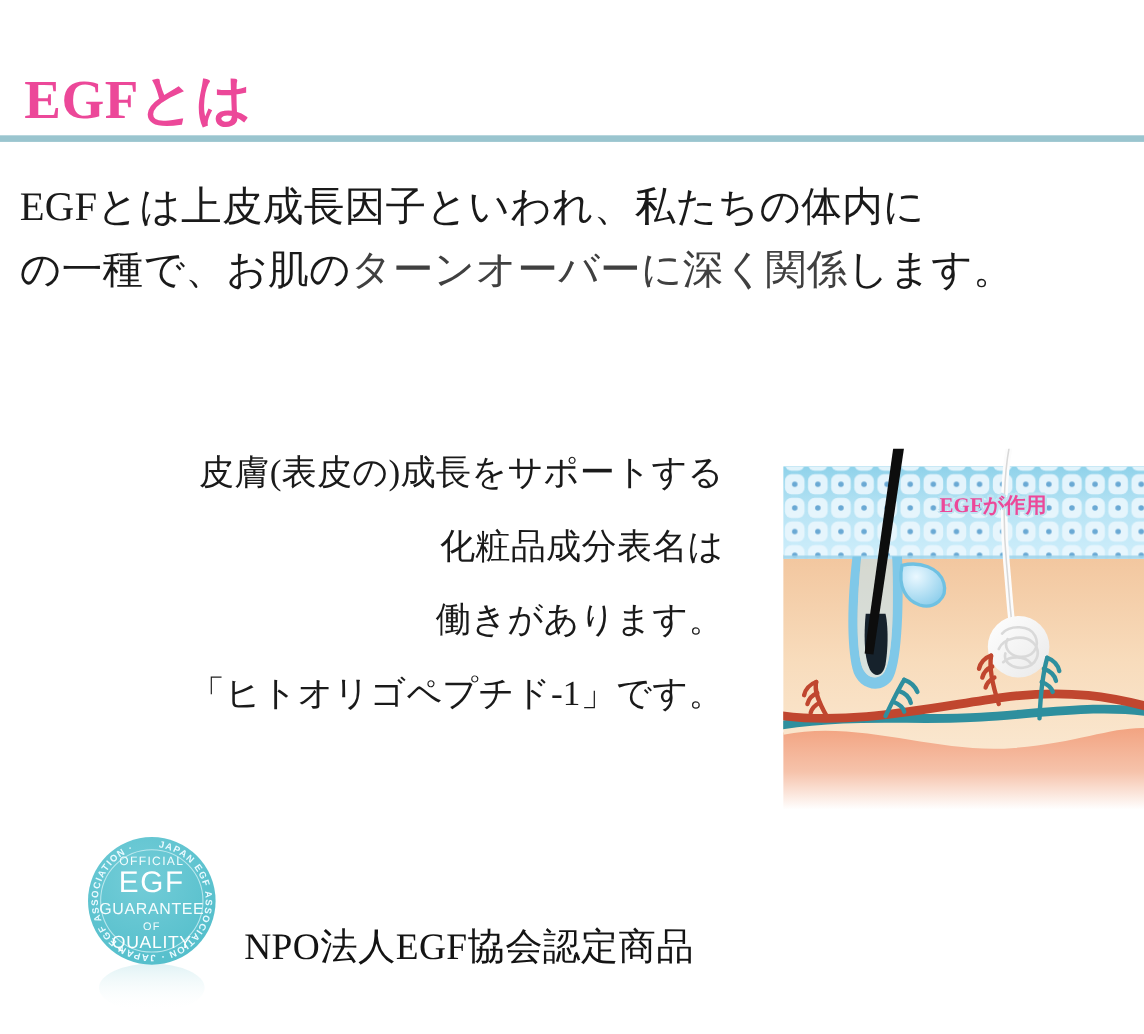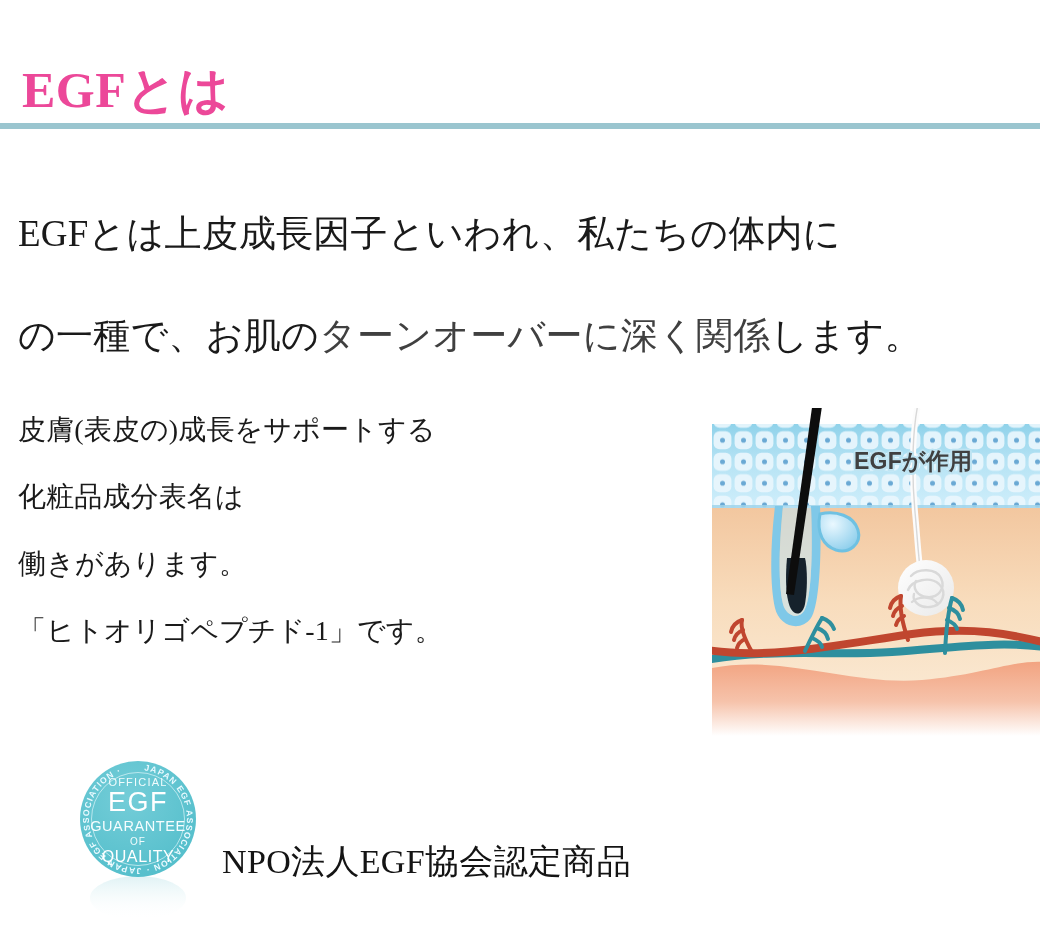--- a/index.html
+++ b/index.html
@@ -41,53 +41,54 @@
   
   .intro {
     position: absolute;
     left: 18px;
     top: 160px;
     width: 1015px;
     font-size: 37px;
     line-height: 57px;
     letter-spacing: 0.005em;
   }
-  .intro .line { white-space: nowrap; display: block; margin-top: 45px; }
+  .intro .line { white-space: nowrap; display: block; }
   .em-teal { color: #404040; }
 
   .lower-copy {
     position: absolute;
     left: 18px;
     top: 396px;
     width: 640px;
-    font-size: 28px;
+    font-size: 32px;
     line-height: 67px;
     letter-spacing: 0.005em;
+    text-align: right;
   }
   .lower-copy .line { white-space: nowrap; display: block; }
 
   
   .skin-figure {
     position: absolute;
     left: 672px;
     top: 392px;
     width: 332px;
     height: 328px;
   }
   .skin-figure svg { display: block; width: 332px; height: 328px; }
 
   .egf-label {
     position: absolute;
     left: 142px;
     top: 38px;
-    font-family: Liberation Sans, sans-serif;
+    font-family: Liberation Serif, serif;
     font-weight: bold;
-    font-size: 23px;
+    font-size: 19px;
     letter-spacing: 0.01em;
-    color: #404040;
+    color: #ec4899;
     text-shadow:
       -1.5px -1.5px 0 #bfe4f2, 1.5px -1.5px 0 #bfe4f2,
       -1.5px  1.5px 0 #bfe4f2, 1.5px  1.5px 0 #bfe4f2,
        0     -2px   0 #bfe4f2, 0      2px   0 #bfe4f2,
       -2px    0     0 #bfe4f2, 2px    0     0 #bfe4f2;
     white-space: nowrap;
     pointer-events: none;
   }
 
   

